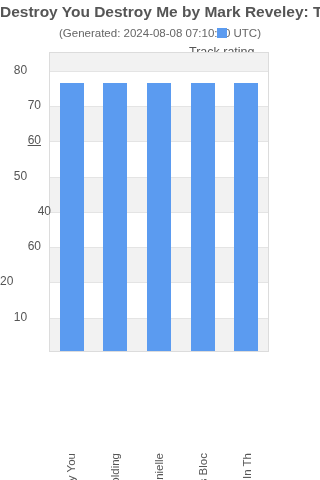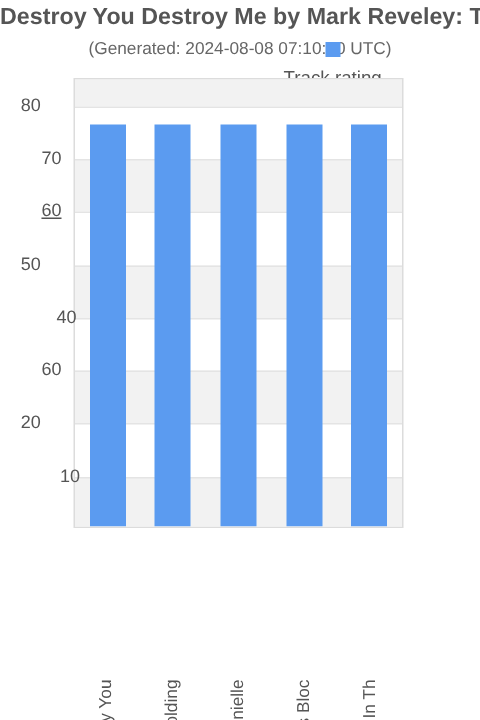--- a/index.html
+++ b/index.html
@@ -230,14 +230,14 @@
       <div class="xlabel">5. Season In Th</div>
     </div>
   </div>
 
 <div class="ytick" style="top: 63.6471px; left: 0px; width: 41px; position: absolute; text-align: center;">80</div>
 <div class="ytick" style="top: 98.9412px; left: 0px; width: 41px; position: absolute; text-align: right;">70</div>
 <div class="ytick" style="top: 134.235px; left: 0px; width: 41px; position: absolute; text-align: right; text-decoration: underline;">60</div>
 <div class="ytick" style="top: 169.529px; left: 0px; width: 41px; position: absolute; text-align: center;">50</div>
 <div class="ytick" style="top: 204.824px; left: 0px; width: 51px; position: absolute; text-align: right;">40</div>
 <div class="ytick" style="top: 240.118px; left: 0px; width: 41px; position: absolute; text-align: right;">60</div>
-<div class="ytick" style="top: 275.412px; left: 0px; width: 41px; position: absolute; text-align: center;">20</div>
-<div class="ytick" style="top: 310.706px; left: 0px; width: 41px; position: absolute; text-align: left; margin-left: 40px;">10</div>
+<div class="ytick" style="top: 275.412px; left: 0px; width: 41px; position: absolute; text-align: left;">20</div>
+<div class="ytick" style="top: 310.706px; left: 0px; width: 41px; position: absolute; text-align: center;">10</div>
 
 </body></html>

